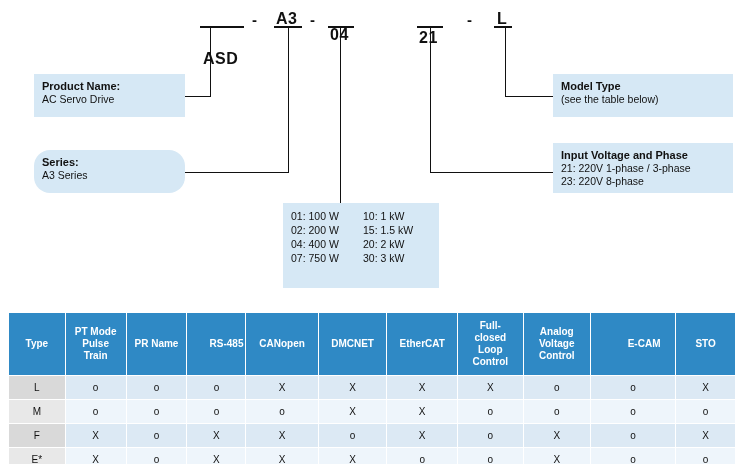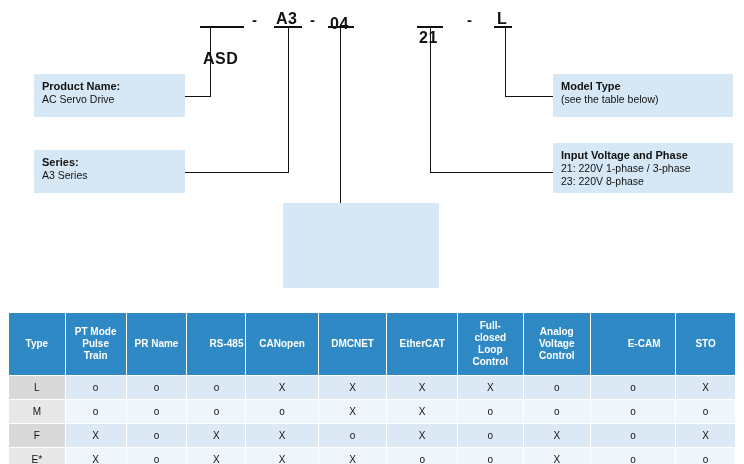--- a/index.html
+++ b/index.html
@@ -109,21 +109,21 @@
   table.compat tr.even td.rowhead{background:#e8e8e8;}
 </style>
 </head>
 <body>
 
 <div class="code-row">
   <span class="code-seg" style="left:203px;top:4px;margin-top:40px;">ASD</span>
   <span class="dash" style="left:252px;top:5px;">-</span>
   <span class="code-seg" style="left:276px;top:4px;">A3</span>
   <span class="dash" style="left:310px;top:5px;">-</span>
-  <span class="code-seg" style="left:330px;top:9px;">04</span>
+  <span class="code-seg" style="left:330px;top:20px;">04</span>
   <span class="code-seg" style="left:419px;top:4px;margin-top:19px;">21</span>
   <span class="dash" style="left:467px;top:5px;">-</span>
   <span class="code-seg" style="left:497px;top:4px;">L</span>
 </div>
 
 <div class="underline" style="left:200px;top:26px;width:44px;"></div>
 <div class="underline" style="left:274px;top:26px;width:28px;"></div>
 <div class="underline" style="left:328px;top:26px;width:26px;"></div>
 <div class="underline" style="left:417px;top:26px;width:26px;"></div>
 <div class="underline" style="left:494px;top:26px;width:18px;"></div>
@@ -140,26 +140,36 @@
 <div class="hline" style="left:430px;top:172px;width:123px;"></div>
 
 <div class="vline" style="left:505px;top:26px;height:70px;"></div>
 <div class="hline" style="left:505px;top:96px;width:48px;"></div>
 
 <div class="box pad" style="left:34px;top:74px;width:151px;height:43px;">
   <div class="title">Product Name:</div>
   <div class="sub">AC Servo Drive</div>
 </div>
 
-<div class="box pad" style="left:34px;top:150px;width:151px;height:43px;">
+<div class="box pad" style="left:34px;top:150px;width:151px;height:43px;border-radius:16px;">
   <div class="title">Series:</div>
   <div class="sub">A3 Series</div>
 </div>
 
 <div class="box pad" style="left:283px;top:203px;width:156px;height:85px;">
+  <div class="pow-grid">
+    <div>01: 100 W</div>
+    <div>10: 1 kW</div>
+    <div>02: 200 W</div>
+    <div>15: 1.5 kW</div>
+    <div>04: 400 W</div>
+    <div>20: 2 kW</div>
+    <div>07: 750 W</div>
+    <div>30: 3 kW</div>
+  </div>
 </div>
 
 <div class="box pad" style="left:553px;top:74px;width:180px;height:43px;">
   <div class="title">Model Type</div>
   <div class="sub">(see the table below)</div>
 </div>
 
 <div class="box pad" style="left:553px;top:143px;width:180px;height:50px;">
   <div class="title">Input Voltage and Phase</div>
   <div class="sub">21: 220V 1-phase / 3-phase</div>

